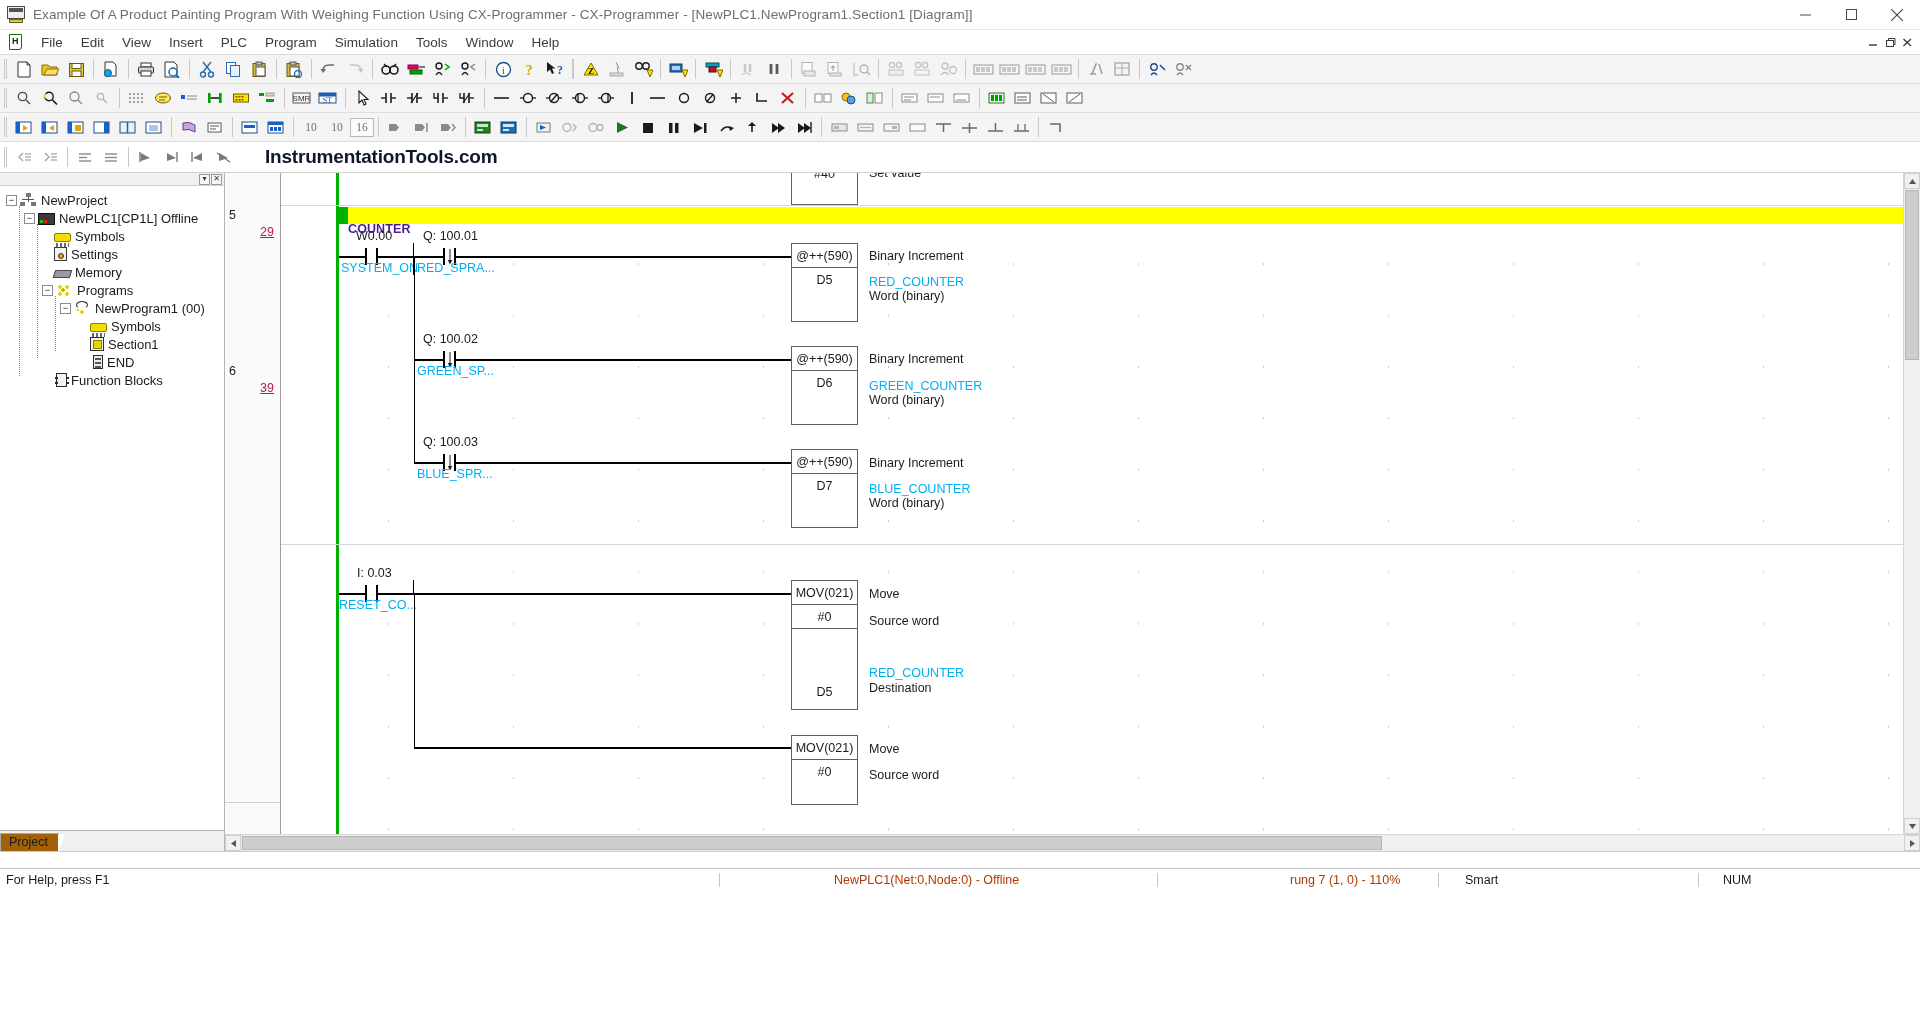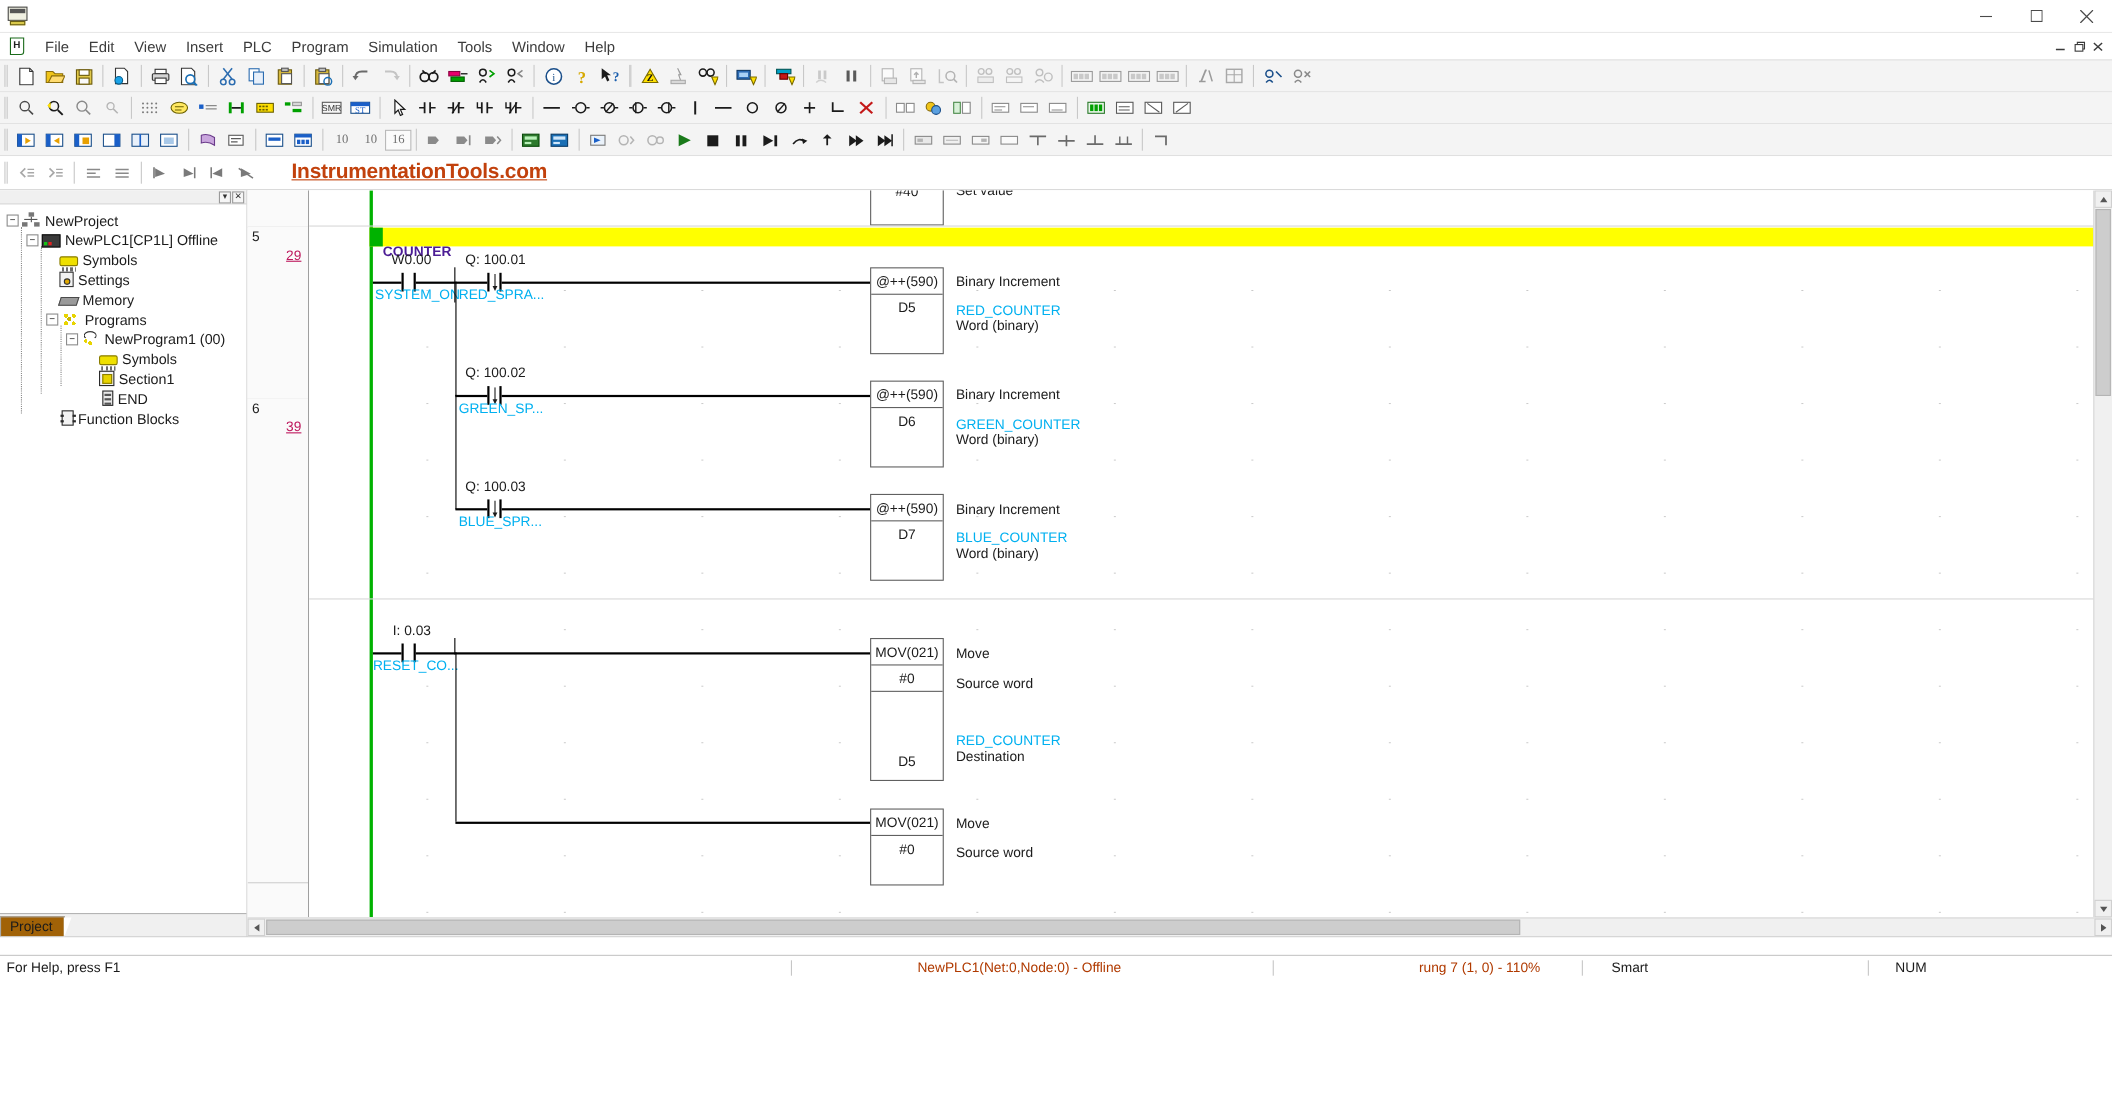--- a/index.html
+++ b/index.html
@@ -53,21 +53,21 @@
   .tbtn svg{display:block;}
   .tbtn.num{font-size:11.5px;color:#707070;font-family:"Liberation Serif",serif;}
   .tbtn.num.boxed{border:1px solid #b9b9b9;background:#fbfbfb;width:24px;height:19px;}
 
   
   .brandrow{
     height:30px;background:#ffffff;display:flex;align-items:center;
     border-bottom:1px solid #d2d2d2;padding-left:2px;
   }
   .brand{
-    font-size:19px;font-weight:bold;color:#c2410c;margin-left:28px;letter-spacing:-0.2px;text-decoration:underline;
+    font-size:19px;font-weight:bold;color:#0f172a;margin-left:28px;letter-spacing:-0.2px;
   }
 
   
   .main{display:flex;height:678px;}
 
   
   .treepane{width:224px;background:#ffffff;display:flex;flex-direction:column;border-right:1px solid #b4b4b4;position:relative;}
   .tree-caption{
     height:12px;background:#f0f0f0;border-bottom:1px solid #d0d0d0;
     display:flex;align-items:center;justify-content:flex-end;padding-right:2px;
@@ -172,20 +172,21 @@
   .scell.nb{border-right:none;}
 </style>
 </head>
 <body>
 
 <div class="titlebar">
   <div class="tb-icon">
     <div class="scr"></div>
       <div class="base"></div>
   </div>
+  <div class="tb-title">Example Of A Product Painting Program With Weighing Function Using CX-Programmer - CX-Programmer - [NewPLC1.NewProgram1.Section1 [Diagram]]</div>
   <div class="tb-spacer"></div>
   <div class="tb-btn">
     <svg width="11" height="11">
         <line x1="0" y1="6" x2="11" y2="6" stroke="#4a4a4a" stroke-width="1"></line>
       </svg>
   </div>
   <div class="tb-btn">
     <svg width="11" height="11">
         <rect x="0.5" y="0.5" width="10" height="10" fill="none" stroke="#4a4a4a" stroke-width="1"></rect>
       </svg>

